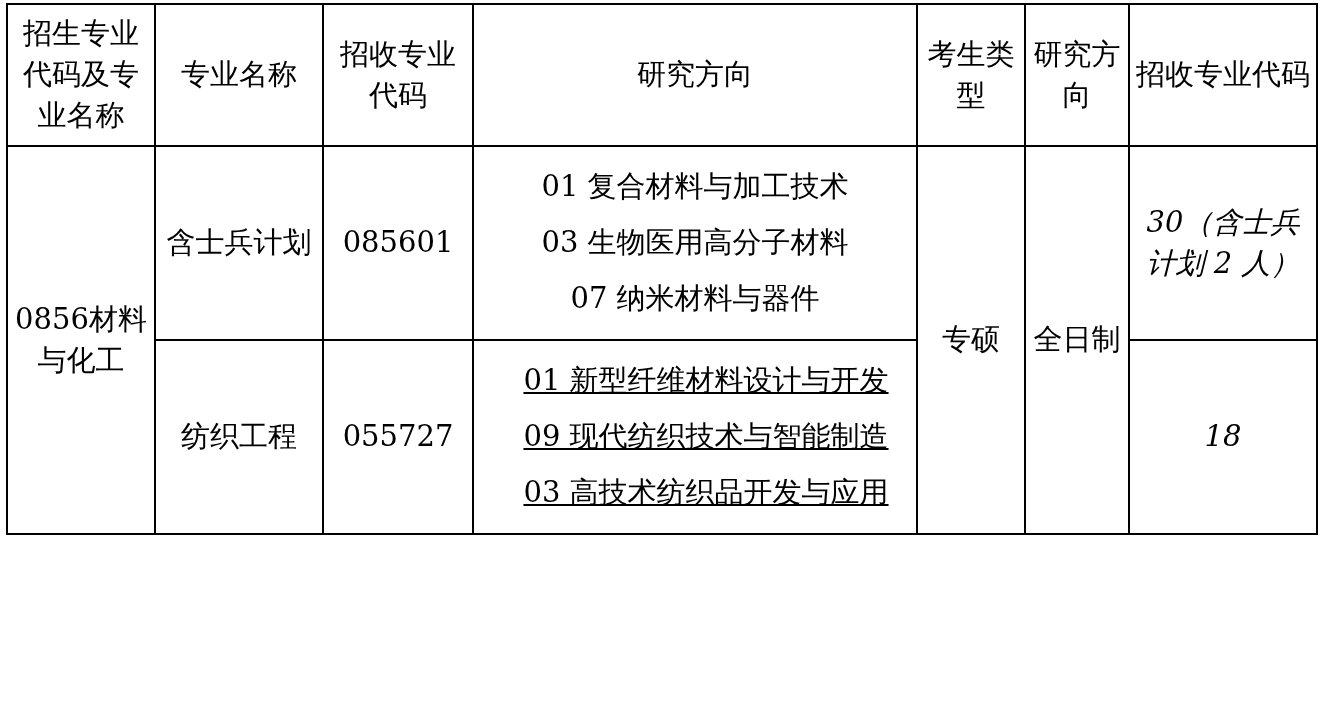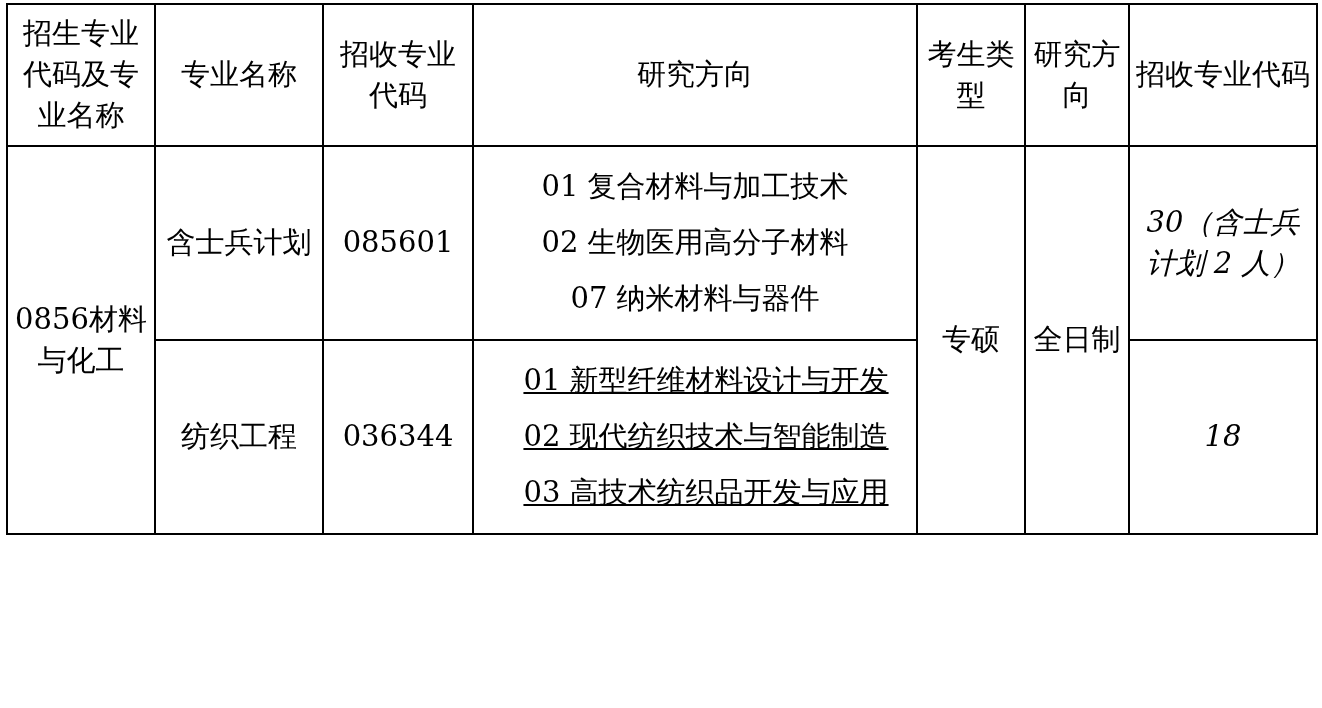--- a/index.html
+++ b/index.html
@@ -101,33 +101,33 @@
         <td class="head-cell">研究方向</td>
         <td class="head-cell">招收专业代码</td>
       </tr>
 
       <tr>
         <td class="vert-label nowrapish" rowspan="2">0856材料与化工</td>
         <td>含士兵计划</td>
         <td>085601</td>
         <td class="dir-cell">
           <p class="dir-line">01 复合材料与加工技术</p>
-          <p class="dir-line">02 生物医用高分子材料</p>
+          <p class="dir-line">03 生物医用高分子材料</p>
           <p class="dir-line">07 纳米材料与器件</p>
         </td>
         <td rowspan="2">专硕</td>
         <td rowspan="2" class="nowrapish">全日制</td>
         <td class="quota-cell">30（含士兵计划 2 人）</td>
       </tr>
 
       <tr>
         <td>纺织工程</td>
-        <td>036344</td>
+        <td>055727</td>
         <td class="dir-cell indent">
           <p class="dir-line">01 新型纤维材料设计与开发</p>
-          <p class="dir-line">02 现代纺织技术与智能制造</p>
+          <p class="dir-line">09 现代纺织技术与智能制造</p>
           <p class="dir-line">03 高技术纺织品开发与应用</p>
         </td>
         <td class="quota-cell">18</td>
       </tr>
     </tbody>
   </table>
 </div>
 
 </body></html>

